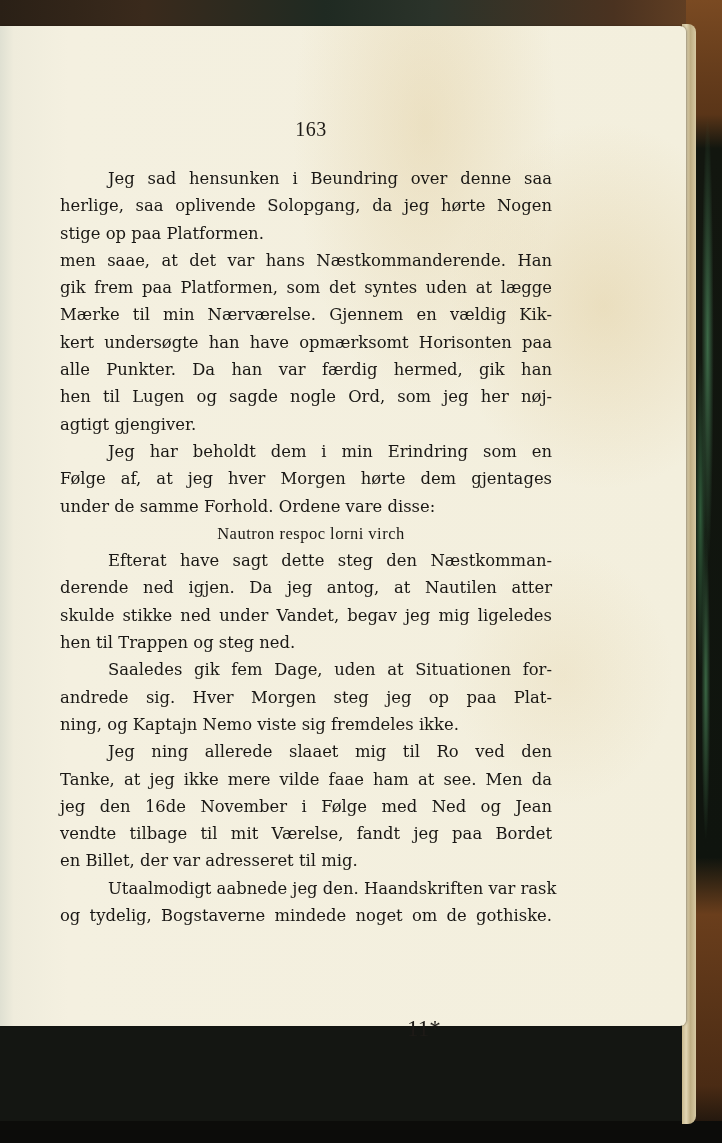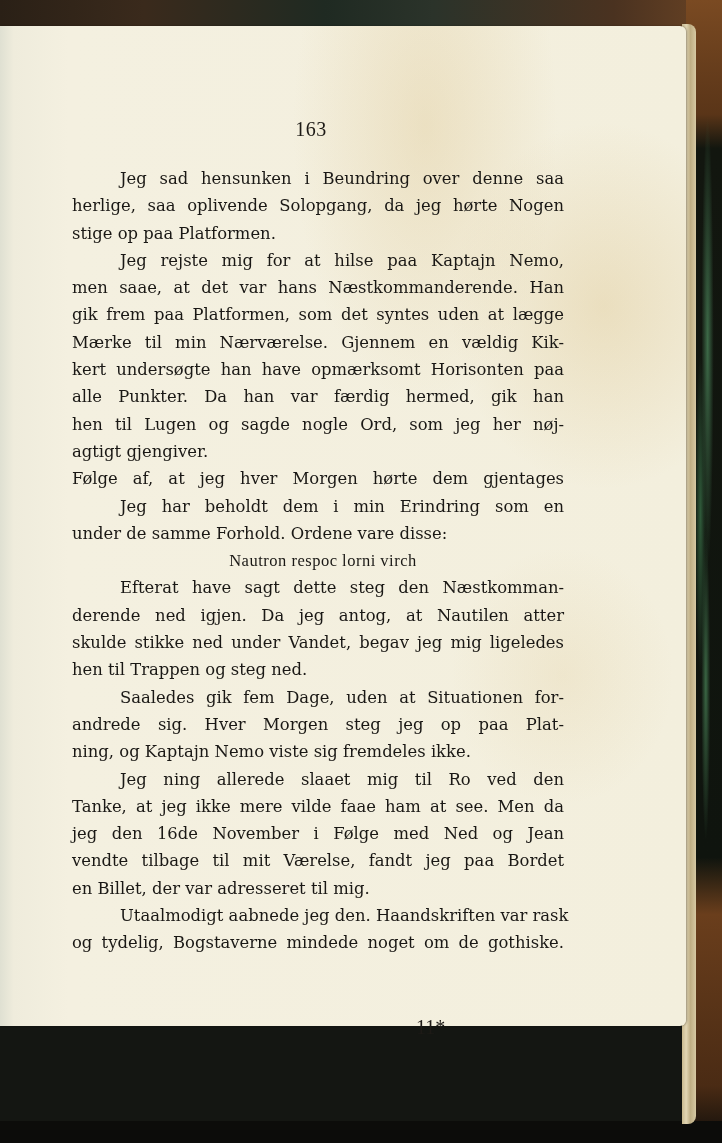--- a/index.html
+++ b/index.html
@@ -40,65 +40,64 @@
     border-radius: 0 6px 6px 0;
     box-shadow: 1px 0 2px rgba(0,0,0,0.3);
     text-decoration: underline;
   }
   .page-number {
     position: absolute; top: 92px; left: 0; width: 622px; text-align: center;
     font-family: "Liberation Serif", serif; font-size: 20px; color: #1d1a16;
     letter-spacing: 0.5px;
   }
   .text-block {
-    position: absolute; left: 72px; top: 139px; width: 492px;
+    position: absolute; left: 60px; top: 139px; width: 492px;
     font-family: "DejaVu Serif", serif;
     font-size: 16.4px; line-height: 27.3px; color: #1a1815;
   }
   .line {
     display: block; white-space: nowrap; height: 27.3px;
     text-align: justify; text-align-last: justify;
   }
   .line.indent { padding-left: 48px; }
   .line.last { text-align-last: left; }
   .line.center {
     text-align: right; text-align-last: center;
     font-family: "Liberation Serif", serif; font-size: 16.5px; letter-spacing: 0.5px;
     padding-left: 10px;
   }
   .signature {
-    position: absolute; top: 1016px; left: 416px;
-    font-family: "Liberation Serif", serif; font-size: 20px; color: #1d1a16;
+    position: absolute; top: 1016px; left: 407px;
+    font-family: "Liberation Serif", serif; font-size: 23px; color: #1d1a16;
   }
 </style>
 </head>
 <body>
 
 <div class="cover-top"></div>
 <div class="cover-right"></div>
 <div class="cover-bottom"></div>
 <div class="page-edge"></div>
 
 <div class="page">
   <div class="page-number">163</div>
 
   <div class="text-block">
     <span class="line indent">Jeg sad hensunken i Beundring over denne saa</span>
     <span class="line">herlige, saa oplivende Solopgang, da jeg hørte Nogen</span>
     <span class="line last">stige op paa Platformen.</span>
-    <span class="line indent">Jeg rejste mig for at hilse paa Kaptajn Nemo,</span>
     <span class="line">men saae, at det var hans Næstkommanderende. Han</span>
     <span class="line">gik frem paa Platformen, som det syntes uden at lægge</span>
     <span class="line">Mærke til min Nærværelse. Gjennem en vældig Kik-</span>
     <span class="line">kert undersøgte han have opmærksomt Horisonten paa</span>
     <span class="line">alle Punkter. Da han var færdig hermed, gik han</span>
     <span class="line">hen til Lugen og sagde nogle Ord, som jeg her nøj-</span>
     <span class="line last">agtigt gjengiver.</span>
+    <span class="line indent">Jeg har beholdt dem i min Erindring som en</span>
     <span class="line">Følge af, at jeg hver Morgen hørte dem gjentages</span>
-    <span class="line indent">Jeg har beholdt dem i min Erindring som en</span>
     <span class="line last">under de samme Forhold. Ordene vare disse:</span>
     <span class="line center">Nautron respoc lorni virch</span>
     <span class="line indent">Efterat have sagt dette steg den Næstkomman-</span>
     <span class="line">derende ned igjen. Da jeg antog, at Nautilen atter</span>
     <span class="line">skulde stikke ned under Vandet, begav jeg mig ligeledes</span>
     <span class="line last">hen til Trappen og steg ned.</span>
     <span class="line indent">Saaledes gik fem Dage, uden at Situationen for-</span>
     <span class="line">andrede sig. Hver Morgen steg jeg op paa Plat-</span>
     <span class="line last">ning, og Kaptajn Nemo viste sig fremdeles ikke.</span>
     <span class="line indent">Jeg ning allerede slaaet mig til Ro ved den</span>

